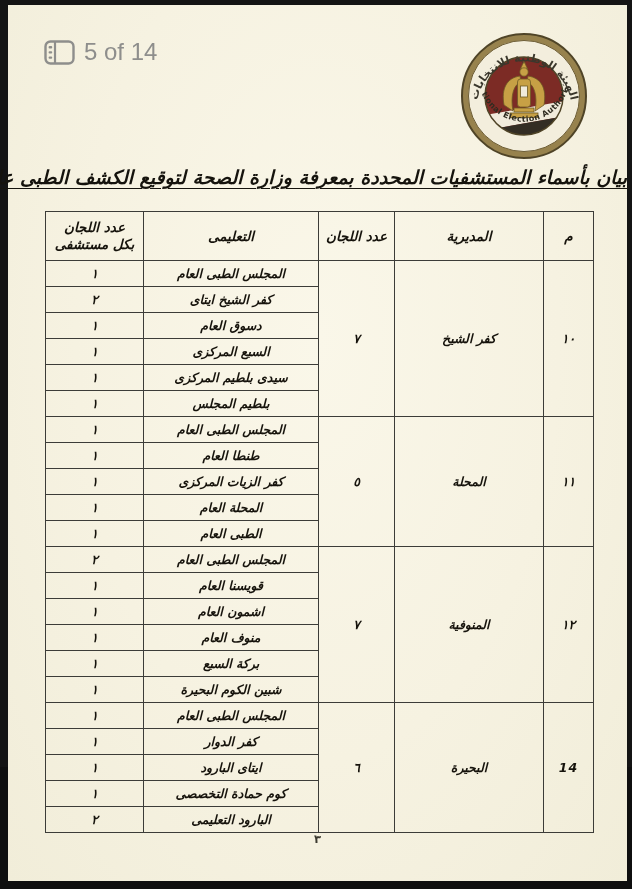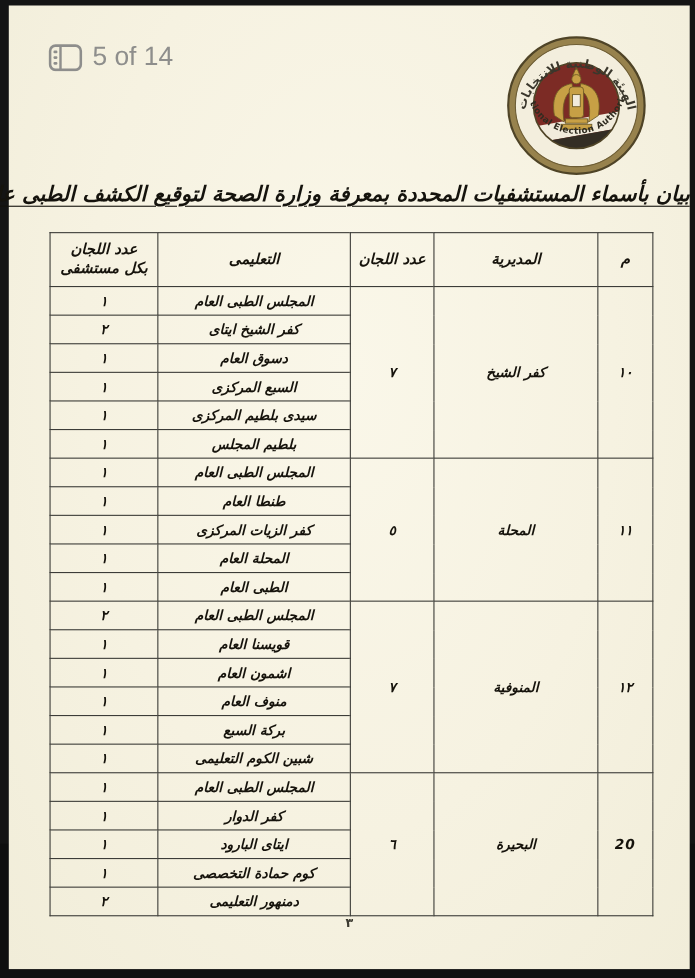--- a/index.html
+++ b/index.html
@@ -203,45 +203,45 @@
         </tr>
         <tr>
           <td>منوف العام</td>
           <td class="num-cell">١</td>
         </tr>
         <tr>
           <td>بركة السبع</td>
           <td class="num-cell">١</td>
         </tr>
         <tr>
-          <td>شبين الكوم التعليمى</td>
-          <td class="num-cell">١</td>
-        </tr>
-
-        <tr>
-          <td rowspan="5" class="num-cell">20</td>
+          <td>شبين الكوم البحيرة</td>
+          <td class="num-cell">١</td>
+        </tr>
+
+        <tr>
+          <td rowspan="5" class="num-cell">14</td>
           <td rowspan="5">البحيرة</td>
           <td rowspan="5" class="num-cell">٦</td>
           <td>المجلس الطبى العام</td>
           <td class="num-cell">١</td>
         </tr>
         <tr>
           <td>كفر الدوار</td>
           <td class="num-cell">١</td>
         </tr>
         <tr>
           <td>ايتاى البارود</td>
           <td class="num-cell">١</td>
         </tr>
         <tr>
           <td>كوم حمادة التخصصى</td>
           <td class="num-cell">١</td>
         </tr>
         <tr>
-          <td>دمنهور التعليمى</td>
+          <td>البارود التعليمى</td>
           <td class="num-cell">٢</td>
         </tr>
       </tbody>
     </table>
 
     <div class="footer-page-number">٣</div>
 
   </div>
 </div>
 

